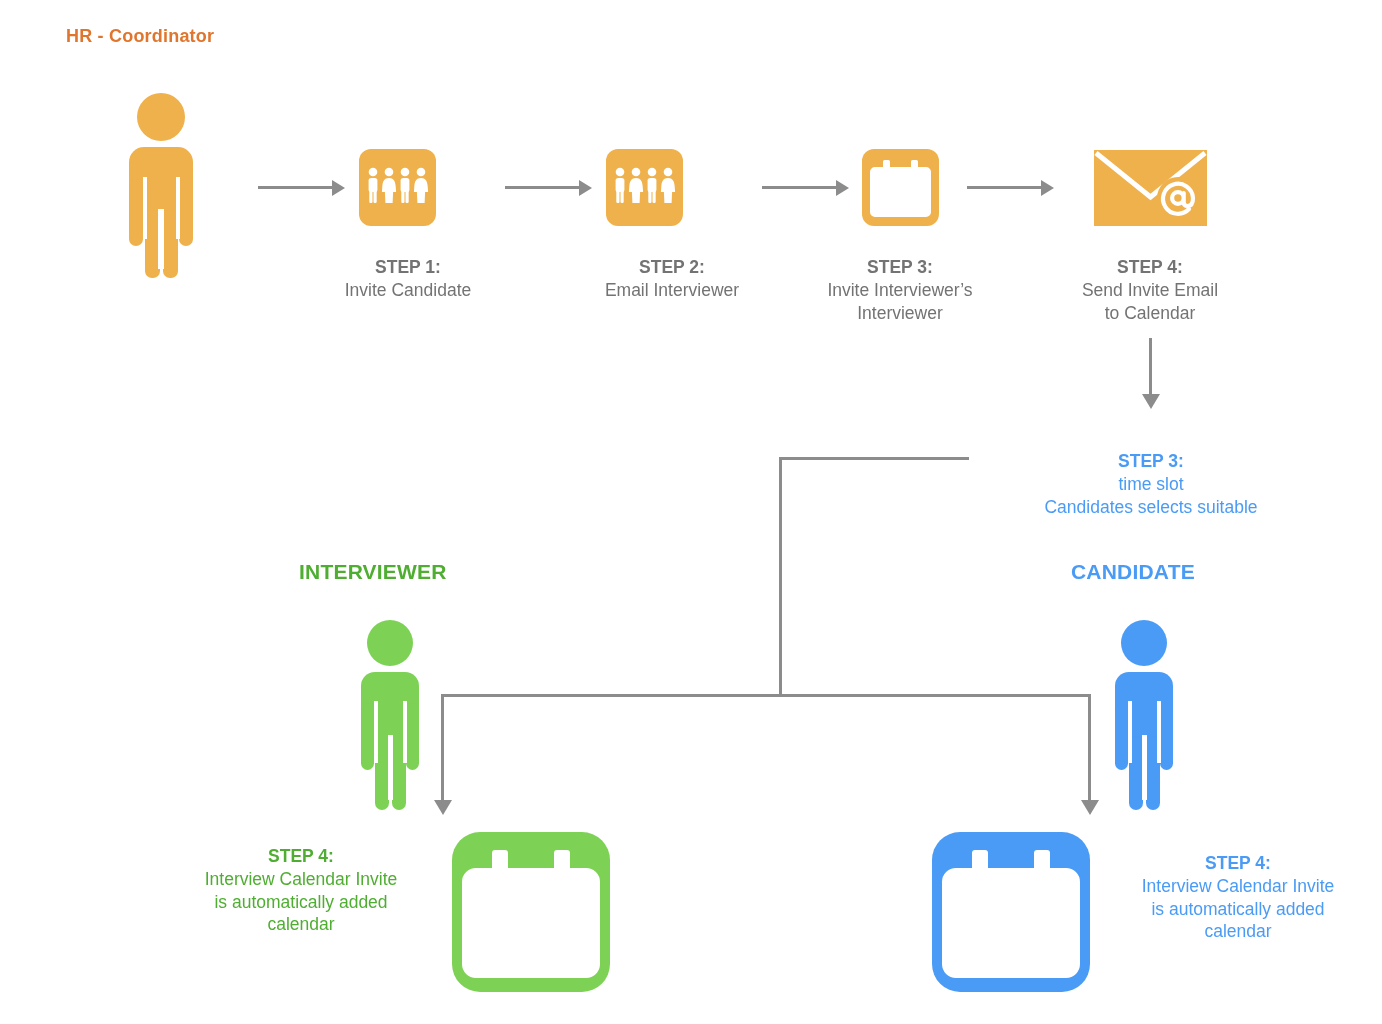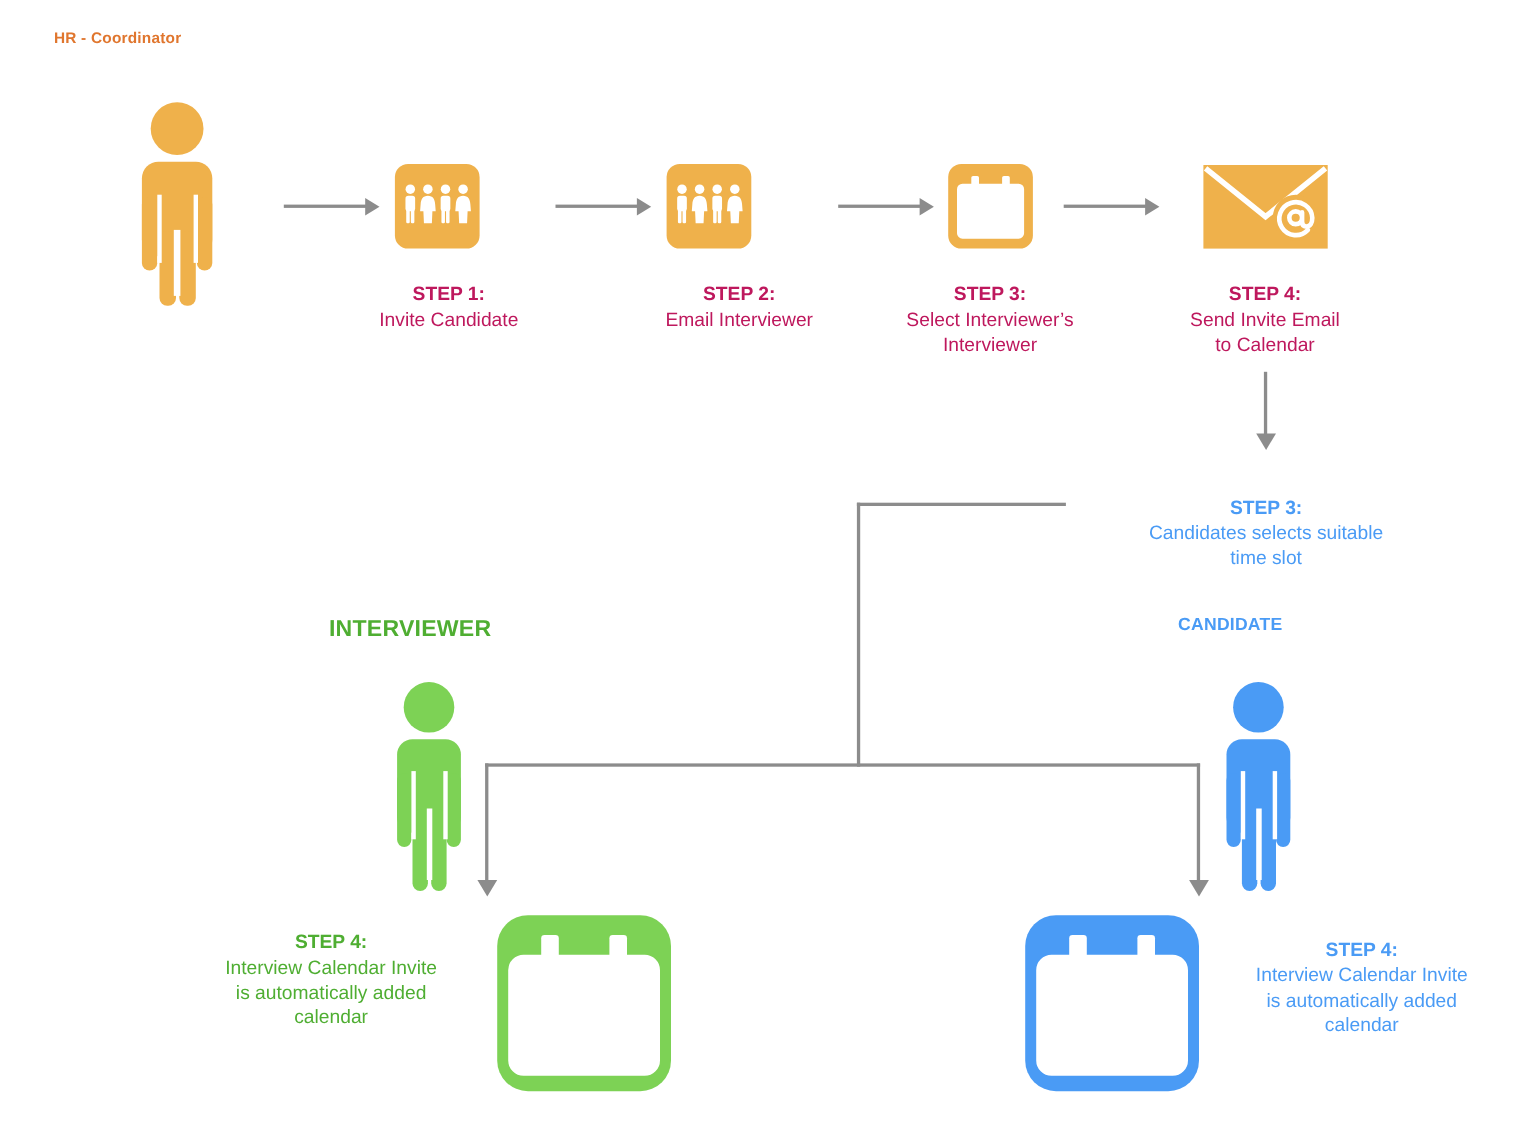--- a/index.html
+++ b/index.html
@@ -12,37 +12,37 @@
     -webkit-font-smoothing:antialiased;
   }
   .abs{position:absolute;}
 
   
   .role-title{
     font-weight:bold;
     letter-spacing:.2px;
     white-space:nowrap;
   }
-  #hr-title{left:49px;top:26px;font-size:14px;color:#E0762E;}
+  #hr-title{left:66px;top:26px;font-size:18px;color:#E0762E;}
   #interviewer-title{left:299px;top:560px;font-size:21px;color:#4FAE32;}
-  #candidate-title{left:1071px;top:560px;font-size:16px;color:#4A9BF5;}
+  #candidate-title{left:1071px;top:560px;font-size:21px;color:#4A9BF5;}
 
   
   .person{position:absolute;}
 
   
   .caption{
     position:absolute;
     text-align:center;
     line-height:1.30;
     font-size:17.5px;
   }
   .caption .lead{display:block;font-weight:bold;}
   .caption .desc{display:block;}
-  .cap-orange{color:#be185d;}
+  .cap-orange{color:#737373;}
   .cap-blue{color:#4A9BF5;}
   .cap-green{color:#4FAE32;}
 
   
   .tile{
     position:absolute;
     border-radius:12px;
     background:#EFB14B;
   }
 
@@ -162,21 +162,21 @@
         <rect x="47" y="44" width="6.5" height="6.5"></rect>
       <rect x="17" y="53.5" width="6.5" height="6"></rect>
         <rect x="27" y="53.5" width="6.5" height="6"></rect>
       <rect x="37" y="53.5" width="6.5" height="6"></rect>
         <rect x="47" y="53.5" width="6.5" height="6"></rect>
     </g>
   </svg>
 </div>
 <div class="caption cap-orange" style="left:800px;top:256px;width:200px;">
   <span class="lead">STEP 3:</span>
-  <span class="desc">Select Interviewer’s</span>
+  <span class="desc">Invite Interviewer’s</span>
   <span class="desc">Interviewer</span>
 </div>
 
 <div class="abs" style="left:967px;top:186px;">
   <div class="hline" style="left:0;top:0;width:76px;"></div>
   <div class="arrow-right" style="left:74px;top:-6px;"></div>
 </div>
 
 <div class="abs" style="left:1094px;top:150px;width:113px;height:76px;">
   <svg width="113" height="76" viewBox="0 0 113 76">
@@ -195,22 +195,22 @@
   <span class="desc">to Calendar</span>
 </div>
 
 <div class="abs" style="left:1149px;top:338px;">
   <div class="vline" style="left:0;top:0;height:58px;"></div>
   <div class="arrow-down" style="left:-7.5px;top:56px;"></div>
 </div>
 
 <div class="caption cap-blue" style="left:1010px;top:450px;width:282px;">
   <span class="lead">STEP 3:</span>
+  <span class="desc">time slot</span>
   <span class="desc">Candidates selects suitable</span>
-  <span class="desc">time slot</span>
 </div>
 
 <div class="abs">
 
   <div class="hline" style="left:779px;top:457px;width:190px;"></div>
 
   <div class="vline" style="left:779px;top:457px;height:240px;"></div>
 
   <div class="hline" style="left:441px;top:694px;width:650px;"></div>
 

